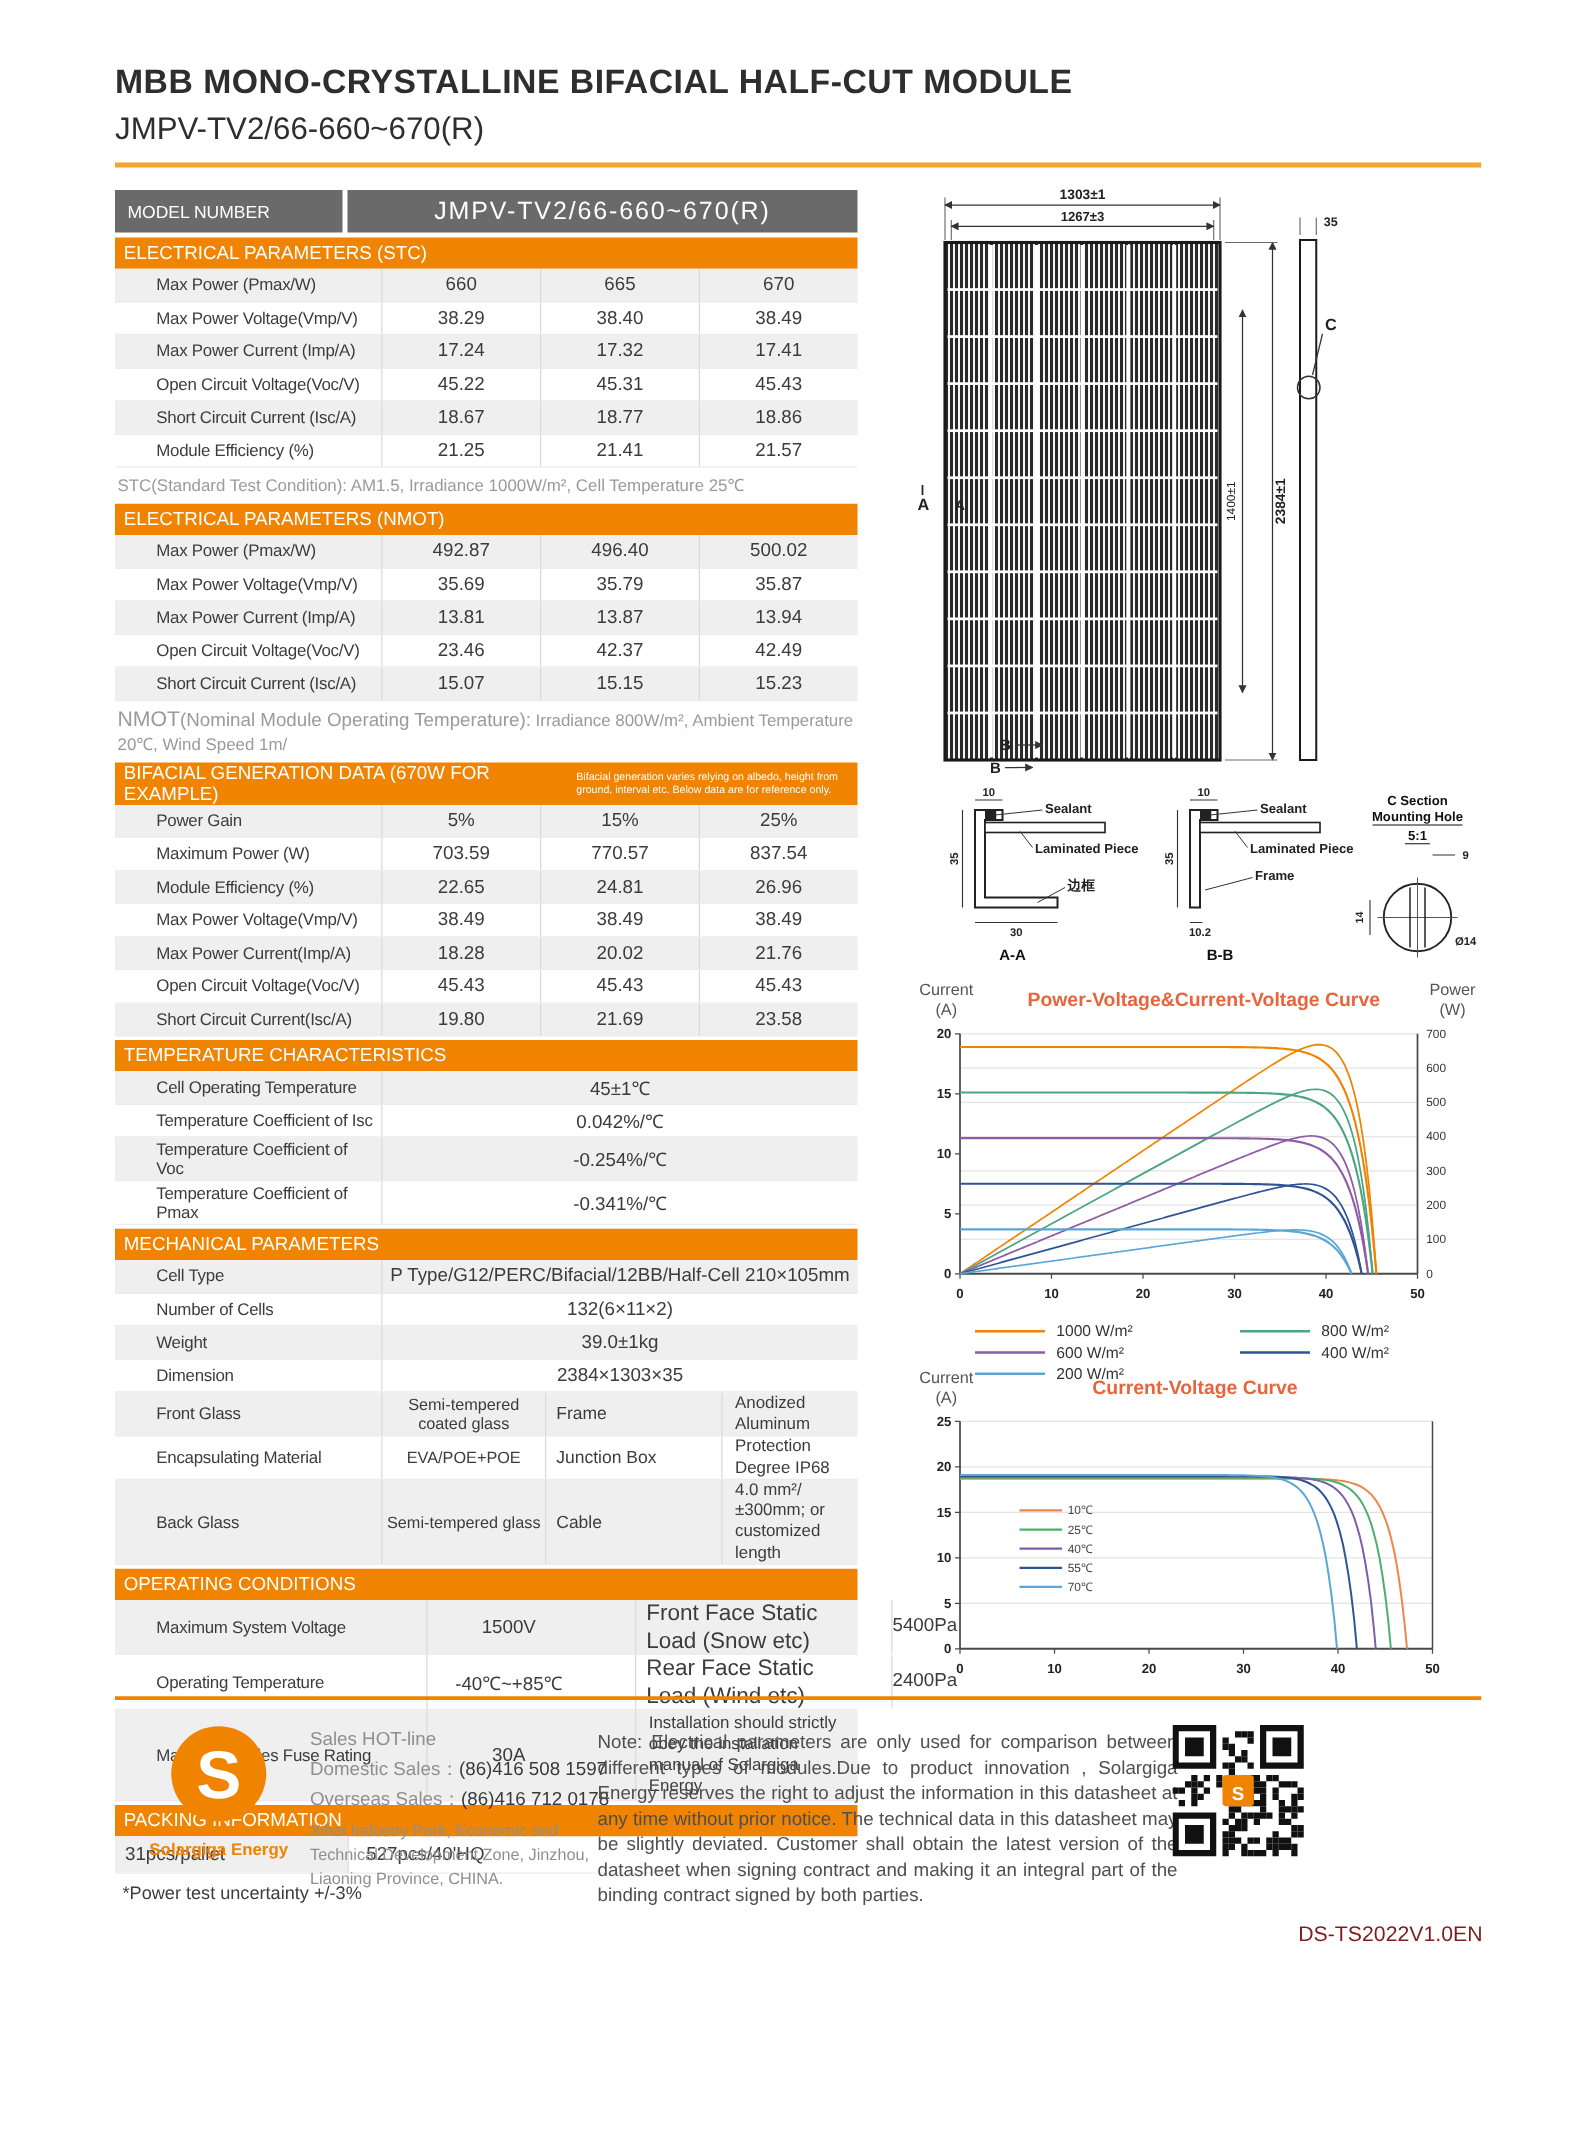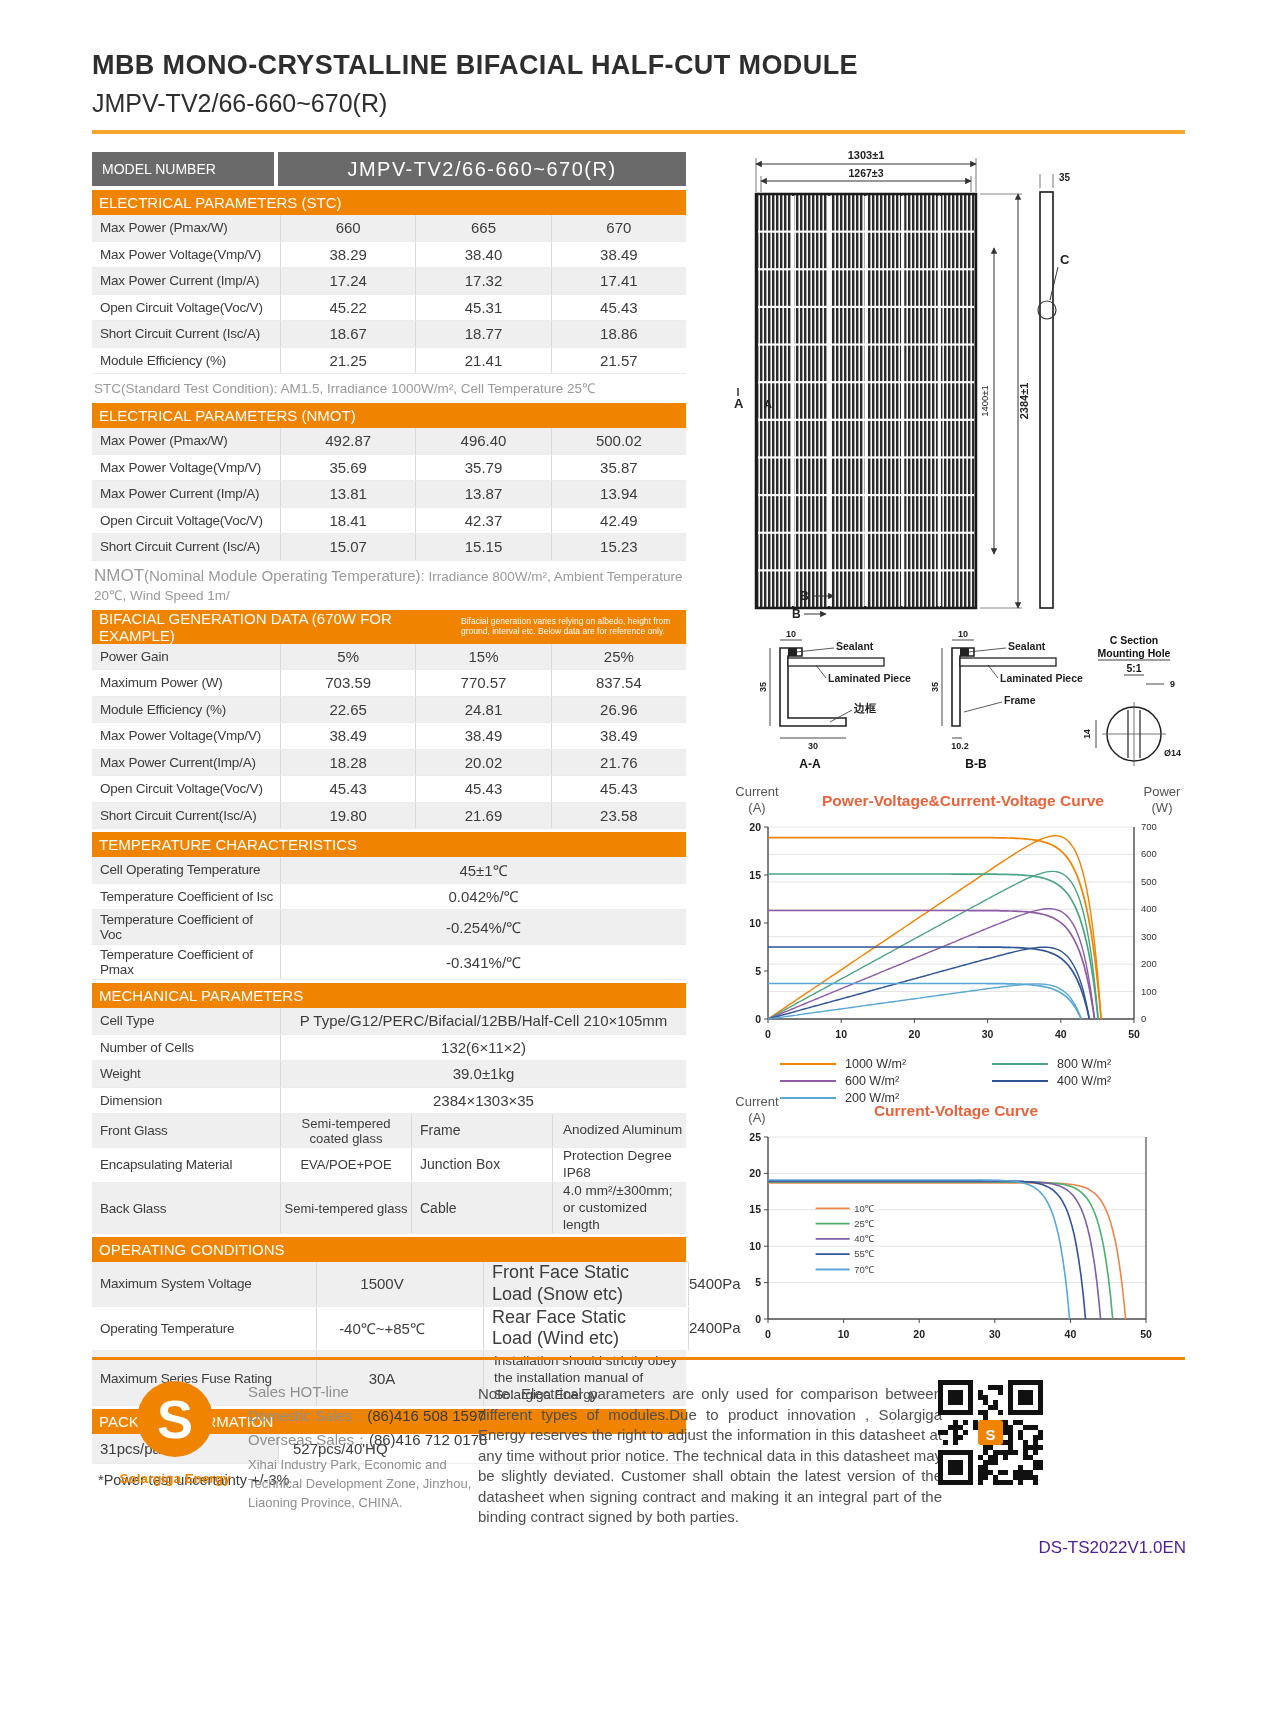--- a/index.html
+++ b/index.html
@@ -12,21 +12,21 @@
   .accent-rule{height:4px;background:#F5A42C;margin-top:12px;}
   
   .left-col{position:absolute;left:92px;top:152px;width:594px;}
   .model-row{display:flex;height:34px;gap:4px;margin-bottom:4px;}
   .model-label{width:172px;background:#6A6A6A;color:#fff;font-size:14px;display:flex;align-items:center;padding-left:10px;}
   .model-value{flex:1;background:#6A6A6A;color:#fff;font-size:20px;display:flex;align-items:center;justify-content:center;letter-spacing:1.5px;}
   .sec-header{min-height:25px;background:#F08300;color:#fff;font-size:15px;display:flex;align-items:center;padding-left:7px;margin-top:3px;}
   .sec-header .hdr-note{margin-left:10px;font-size:8.5px;line-height:1.15;max-width:225px;font-weight:400;}
   .t-row{display:flex;align-items:stretch;min-height:25.5px;border-bottom:1px solid #ECECEC;font-size:15px;}
   .t-row.alt{background:#EFEFEF;}
-  .t-label{width:178px;flex:0 0 178px;padding:2px 2px 2px 8px;font-size:13.5px;display:flex;align-items:center;letter-spacing:-.2px;}
+  .t-label{width:178px;flex:0 0 178px;padding:2px 2px 2px 8px;font-size:13.5px;display:flex;align-items:center;letter-spacing:-.2px;margin-left:25px;}
   .t-val{flex:1;text-align:center;border-left:1px solid #DADADA;display:flex;align-items:center;justify-content:center;}
   .t-val.mid{flex:0 0 130px;font-size:13px;}
   .t-lab2{flex:0 0 132px;padding-left:8px;font-size:14px;border-left:1px solid #DADADA;display:flex;align-items:center;line-height:1.2;}
   .t-lab2.wide{flex:0 0 160px;font-size:18px;}
   .t-val2{flex:1;padding-left:10px;font-size:13.5px;border-left:1px solid #DADADA;display:flex;align-items:center;line-height:1.25;}
   .t-val2.center{justify-content:center;padding-left:0;font-size:15px;}
   .t-note{flex:1;font-size:13.5px;padding:2px 6px 2px 10px;border-left:1px solid #DADADA;display:flex;align-items:center;line-height:1.25;}
   .split .t-row{min-height:33px;gap:36px;}
   .foot{color:#9A9A9A;font-size:13.5px;margin:5px 0 6px 2px;}
   .nmot-big{font-size:17px;}
@@ -46,21 +46,21 @@
   .legend-swatch{width:56px;height:2px;display:inline-block;}
   
   .footer-rule{position:absolute;left:92px;top:1357px;width:1093px;height:3px;background:#F08300;}
   .logo{position:absolute;left:112px;top:1378px;width:126px;text-align:center;}
   .logo-text{color:#F08300;font-weight:bold;font-size:13.5px;margin-top:3px;}
   .contact{position:absolute;left:248px;top:1380px;width:250px;font-size:15px;color:#8F8F8F;line-height:1.6;}
   .contact .num{color:#3A3A3A;}
   .contact .addr{font-size:13px;line-height:1.45;margin-top:4px;}
   .note{position:absolute;left:478px;top:1384px;width:464px;font-size:15px;color:#4F4F4F;text-align:justify;line-height:1.37;}
   .qr{position:absolute;left:938px;top:1380px;}
-  .doc-num{position:absolute;right:90px;top:1538px;font-size:17px;color:#4c1d95;text-align:center;}
+  .doc-num{position:absolute;right:90px;top:1538px;font-size:17px;color:#7f1d1d;text-align:center;}
   svg text{font-family:"Liberation Sans",sans-serif;}
 </style>
 </head>
 <body>
 
 <div class="page">
 
   <div class="doc-header">
     <div class="doc-title">MBB MONO-CRYSTALLINE BIFACIAL HALF-CUT MODULE</div>
     <div class="doc-subtitle">JMPV-TV2/66-660~670(R)</div>
@@ -130,21 +130,21 @@
           <div class="t-val">35.87</div>
         </div>
         <div class="t-row alt">
           <div class="t-label">Max Power Current (Imp/A)</div>
           <div class="t-val">13.81</div>
           <div class="t-val">13.87</div>
           <div class="t-val">13.94</div>
         </div>
         <div class="t-row">
           <div class="t-label">Open Circuit Voltage(Voc/V)</div>
-          <div class="t-val">18.41</div>
+          <div class="t-val">23.46</div>
           <div class="t-val">42.37</div>
           <div class="t-val">42.49</div>
         </div>
         <div class="t-row alt">
           <div class="t-label">Short Circuit Current (Isc/A)</div>
           <div class="t-val">15.07</div>
           <div class="t-val">15.15</div>
           <div class="t-val">15.23</div>
         </div>
       </div>

